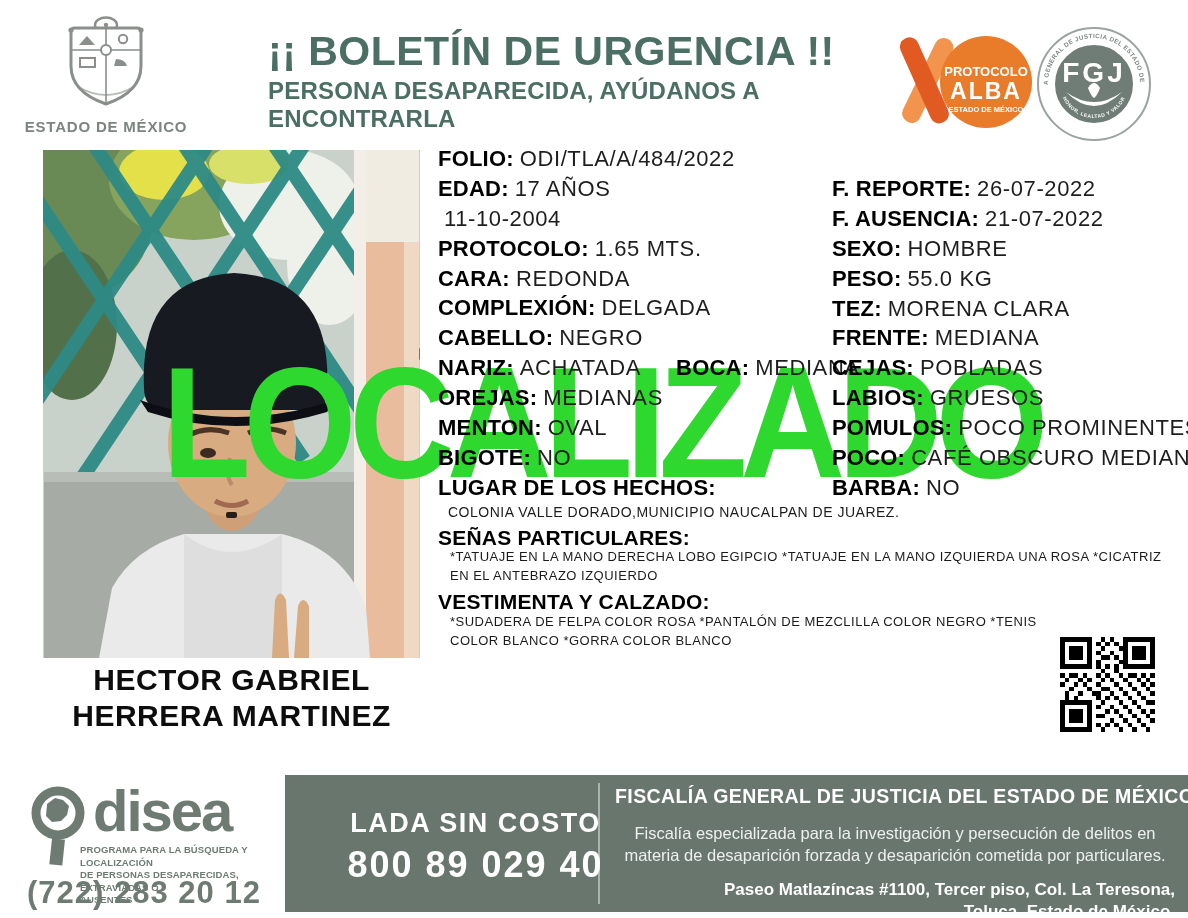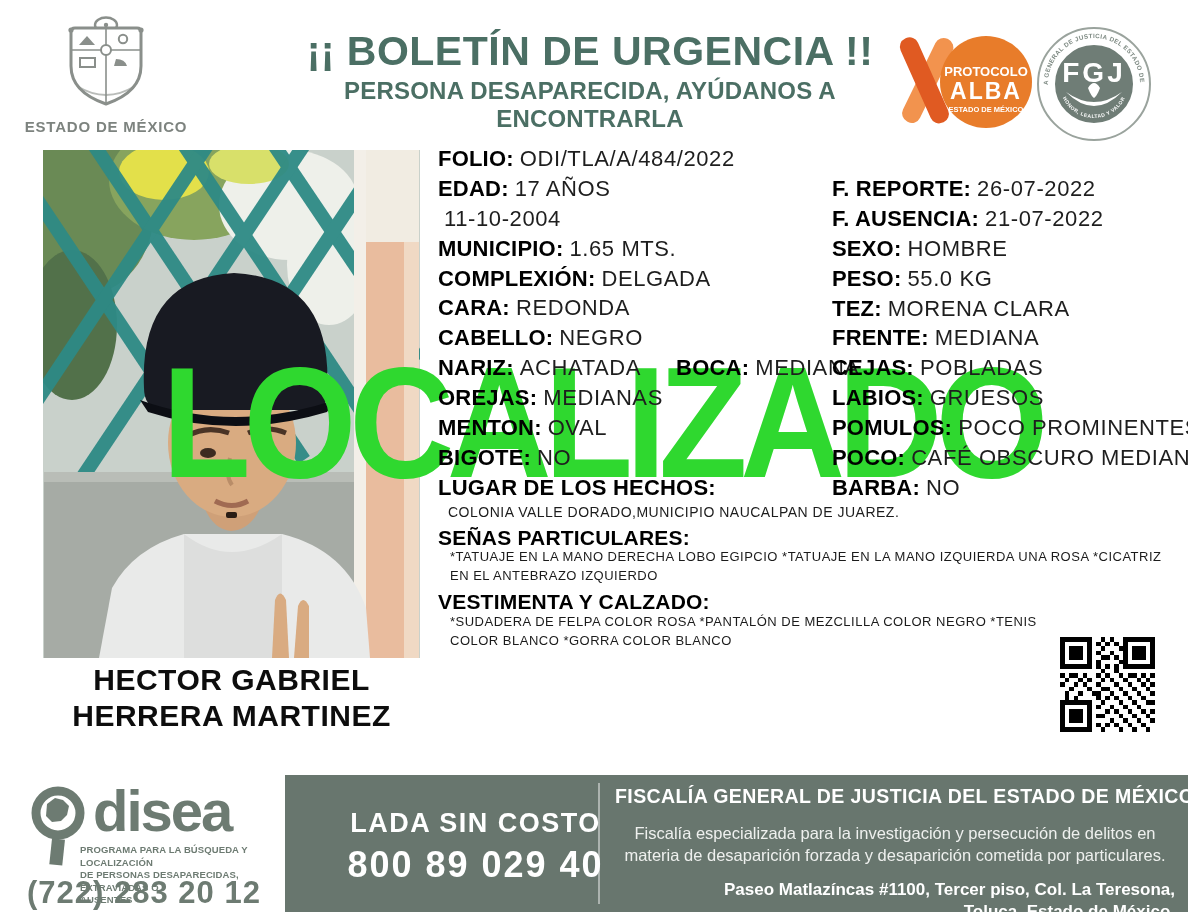--- a/index.html
+++ b/index.html
@@ -5,21 +5,21 @@
   html,body{margin:0;padding:0;}
   body{
     width:1188px;height:918px;position:relative;background:#ffffff;
     font-family:"Liberation Sans", sans-serif;overflow:hidden;color:#111;
   }
   .abs{position:absolute;}
 
   
   .seal-block{left:22px;top:16px;width:168px;text-align:center;}
   .seal-caption{margin-top:4px;font-size:15px;font-weight:bold;letter-spacing:.8px;color:#7d837f;}
-  .title-block{left:268px;top:30px;width:644px;text-align:center;}
+  .title-block{left:268px;top:30px;width:644px;text-align:left;}
   .main-title{font-size:41px;font-weight:bold;color:#4b6f64;letter-spacing:.5px;line-height:1.05;}
   .main-sub{font-size:24px;font-weight:bold;color:#4b6f64;letter-spacing:.2px;margin-top:4px;}
 
   
   .photo-frame{left:43px;top:150px;width:377px;height:508px;overflow:hidden;background:#c9d1cb;z-index:1;}
 
   
   .watermark{
     left:162px;top:343px;z-index:5;
     font-size:158px;font-weight:bold;color:#2fd82f;line-height:1;
@@ -170,30 +170,30 @@
       <span class="fv">ODI/TLA/A/484/2022</span>
     </div>
   <div class="frow">
       <span class="fl">EDAD:</span>
       <span class="fv">17 AÑOS</span>
     </div>
   <div class="frow">
       <span class="fv">11-10-2004</span>
     </div>
   <div class="frow">
-      <span class="fl">MUNICIPIO:</span>
+      <span class="fl">PROTOCOLO:</span>
       <span class="fv">1.65 MTS.</span>
+    </div>
+  <div class="frow">
+      <span class="fl">CARA:</span>
+      <span class="fv">REDONDA</span>
     </div>
   <div class="frow">
       <span class="fl">COMPLEXIÓN:</span>
       <span class="fv">DELGADA</span>
-    </div>
-  <div class="frow">
-      <span class="fl">CARA:</span>
-      <span class="fv">REDONDA</span>
     </div>
   <div class="frow">
       <span class="fl">CABELLO:</span>
       <span class="fv">NEGRO</span>
     </div>
   <div class="frow">
     <span class="fl">NARIZ:</span>
       <span class="fv">ACHATADA</span>
     <span class="fl fl2">BOCA:</span>
       <span class="fv">MEDIANA</span>

